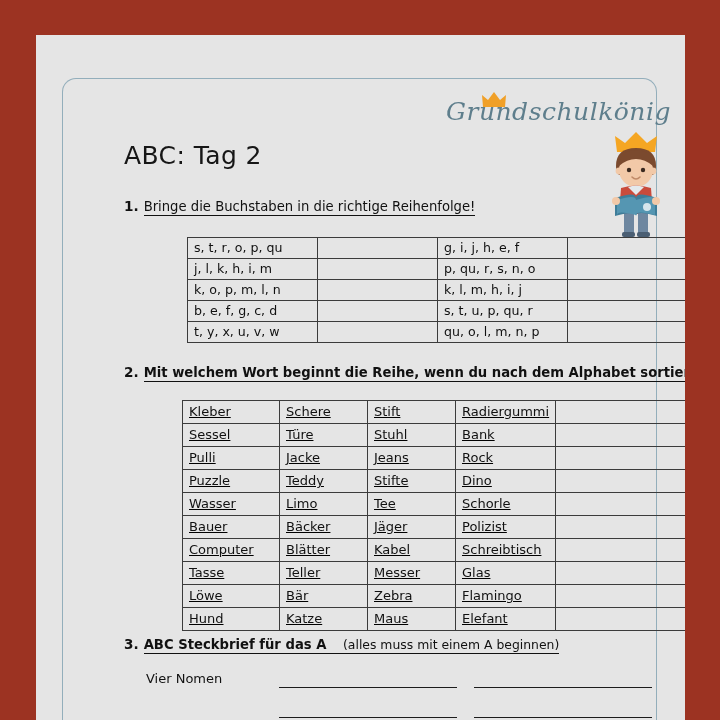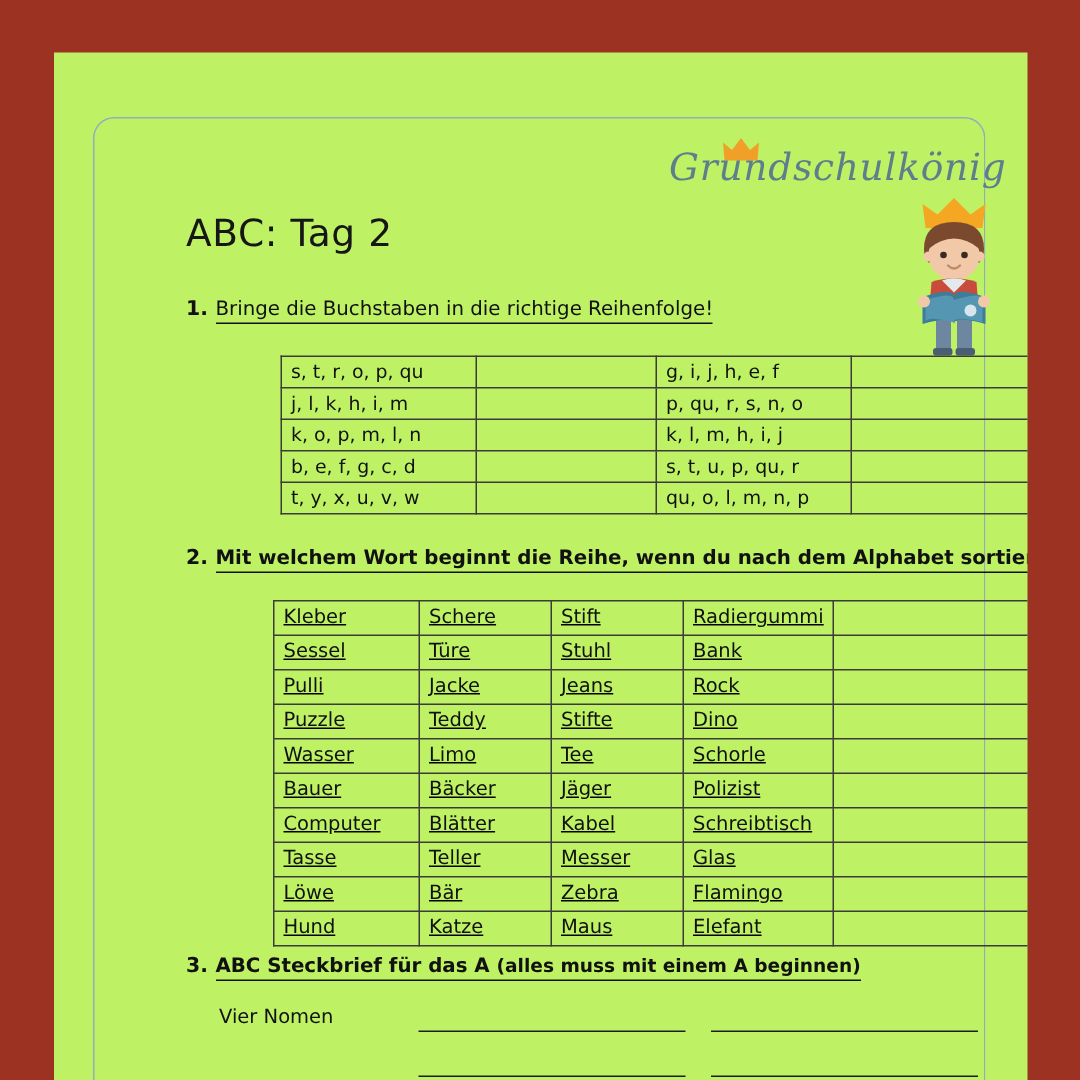--- a/index.html
+++ b/index.html
@@ -12,21 +12,21 @@
     background: #9C3322;
     font-family: "DejaVu Sans", sans-serif;
     overflow: hidden;
   }
   .page {
     position: absolute;
     left: 36px;
     top: 35px;
     width: 649px;
     height: 685px;
-    background: #bef264;
+    background: #e5e5e5;
     overflow: hidden;
   }
   .frame {
     position: absolute;
     left: 26px;
     top: 43px;
     width: 595px;
     height: 700px;
     border: 1.6px solid #93AEBB;
     border-bottom: none;
@@ -91,21 +91,21 @@
   }
   .task .txt {
     border-bottom: 1.3px solid #111;
     padding-bottom: 1px;
     font-weight: normal;
   }
   .task.t2 .txt, .task.t3 .txt { font-weight: bold; }
   #task1 { left: 88px; top: 163px; }
   #task2 { left: 88px; top: 329px; }
   #task3 { left: 88px; top: 601px; }
-  .task3-sub { font-weight: bold; font-size: 12.4px; }
+  .task3-sub { font-weight: normal; font-size: 12.4px; margin-left: 12px; }
   
   table.wsheet {
     position: absolute;
     border-collapse: collapse;
     table-layout: fixed;
     margin-left: 44px;
   }
   table.wsheet td {
     border: 1.1px solid #3b3b3b;
     font-size: 13px;

